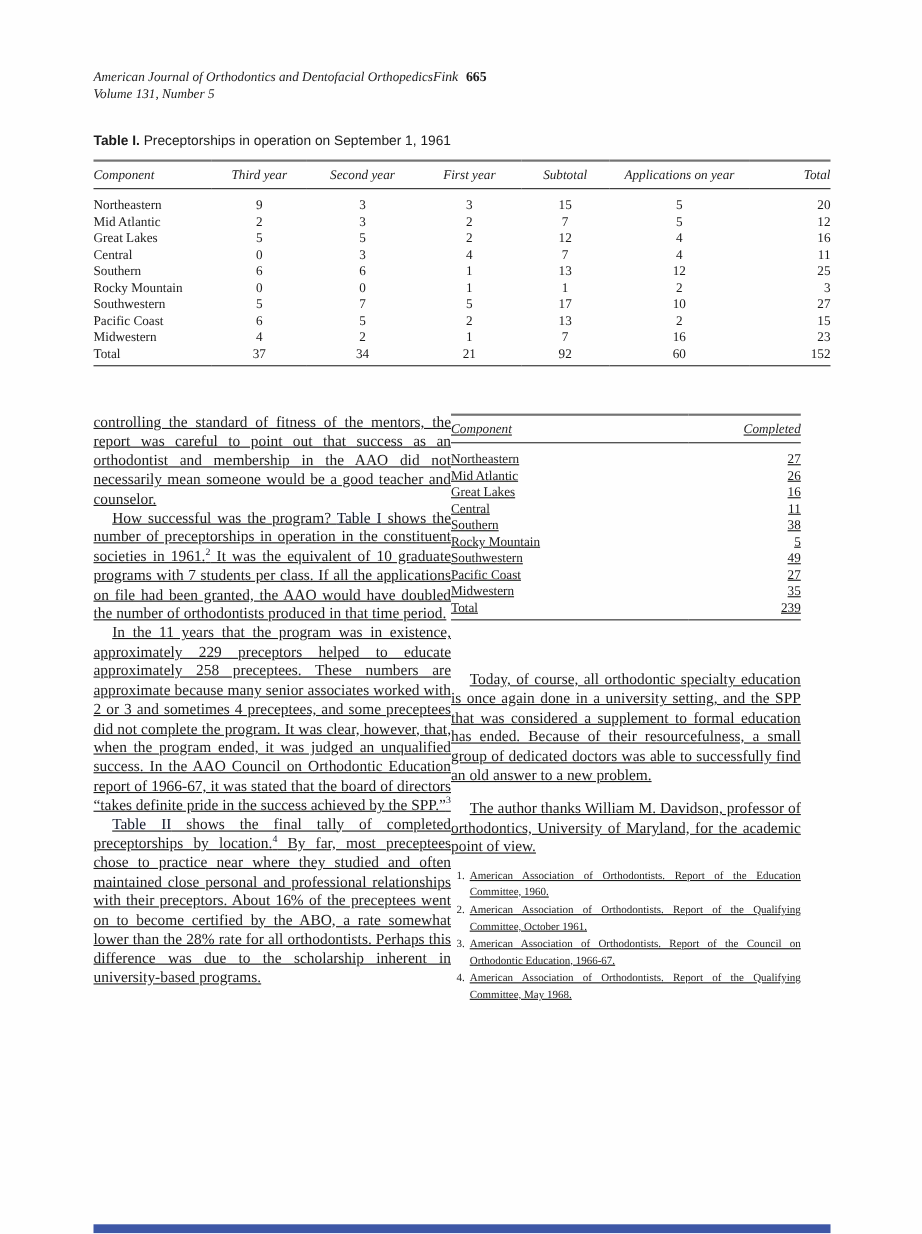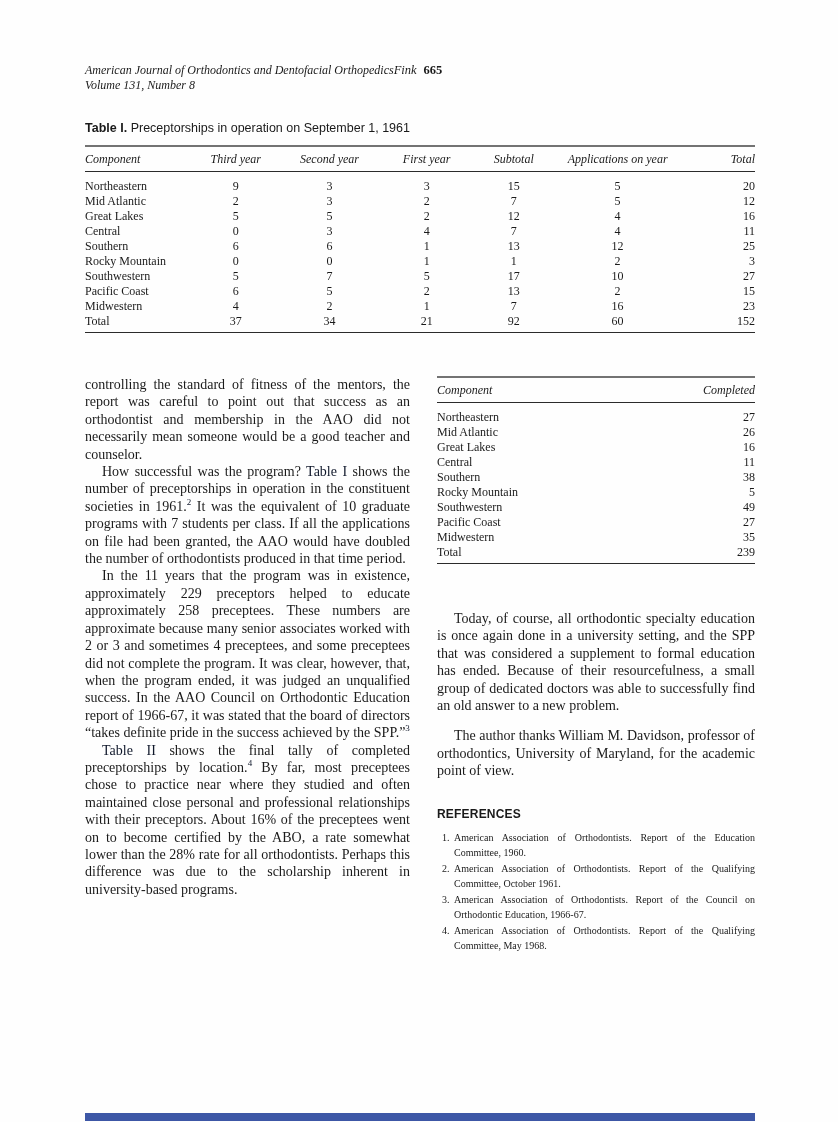--- a/index.html
+++ b/index.html
@@ -56,21 +56,21 @@
     white-space: nowrap;
   }
   .dtable tbody tr:first-child td { padding-top: 7px; }
   .dtable tbody tr:last-child td { padding-bottom: 4px; }
   .dtable .c0 { text-align: left; }
   .dtable .cl { text-align: right; }
 
   .table1-section { margin-top: 28px; }
 
   
-  .columns { display: flex; gap: 27px; margin-top: 43px; }
+  .columns { display: flex; margin-top: 43px; text-decoration: underline; }
   .col-left  { width: 325px; }
   .col-right { width: 318px; }
 
   .col-left p, .after-table p {
     margin: 0;
     font-size: 14px;
     line-height: 17.4px;
     text-align: justify;
   }
   .indent { text-indent: 17px; }
@@ -107,21 +107,21 @@
   }
 </style>
 </head>
 <body>
 
 <div class="page">
 
   <div class="pageheader">
     <div class="header-left">
       <div>American Journal of Orthodontics and Dentofacial Orthopedics</div>
-      <div>Volume 131, Number 8</div>
+      <div>Volume 131, Number 5</div>
     </div>
     <div class="header-right"><span class="author">Fink</span><span class="pagenum">665</span></div>
   </div>
 
   <div class="table1-section">
     <div class="tcaption">
       <span class="tlabel">Table I.</span>
       <span>Preceptorships in operation on September 1, 1961</span>
     </div>
     <table class="dtable">
@@ -306,21 +306,20 @@
               </tr>
           </tbody>
         </table>
       </div>
 
       <div class="after-table">
         <p class="indent">Today, of course, all orthodontic specialty education is once again done in a university setting, and the SPP that was considered a supplement to formal education has ended. Because of their resourcefulness, a small group of dedicated doctors was able to successfully find an old answer to a new problem.</p>
         <p class="indent p2">The author thanks William M. Davidson, professor of orthodontics, University of Maryland, for the academic point of view.</p>
       </div>
 
-      <div class="refs-heading">REFERENCES</div>
       <ol class="refs-list">
         <li>American Association of Orthodontists. Report of the Education Committee, 1960.</li>
         <li>American Association of Orthodontists. Report of the Qualifying Committee, October 1961.</li>
         <li>American Association of Orthodontists. Report of the Council on Orthodontic Education, 1966-67.</li>
         <li>American Association of Orthodontists. Report of the Qualifying Committee, May 1968.</li>
       </ol>
 
     </div>
   </div>
 

